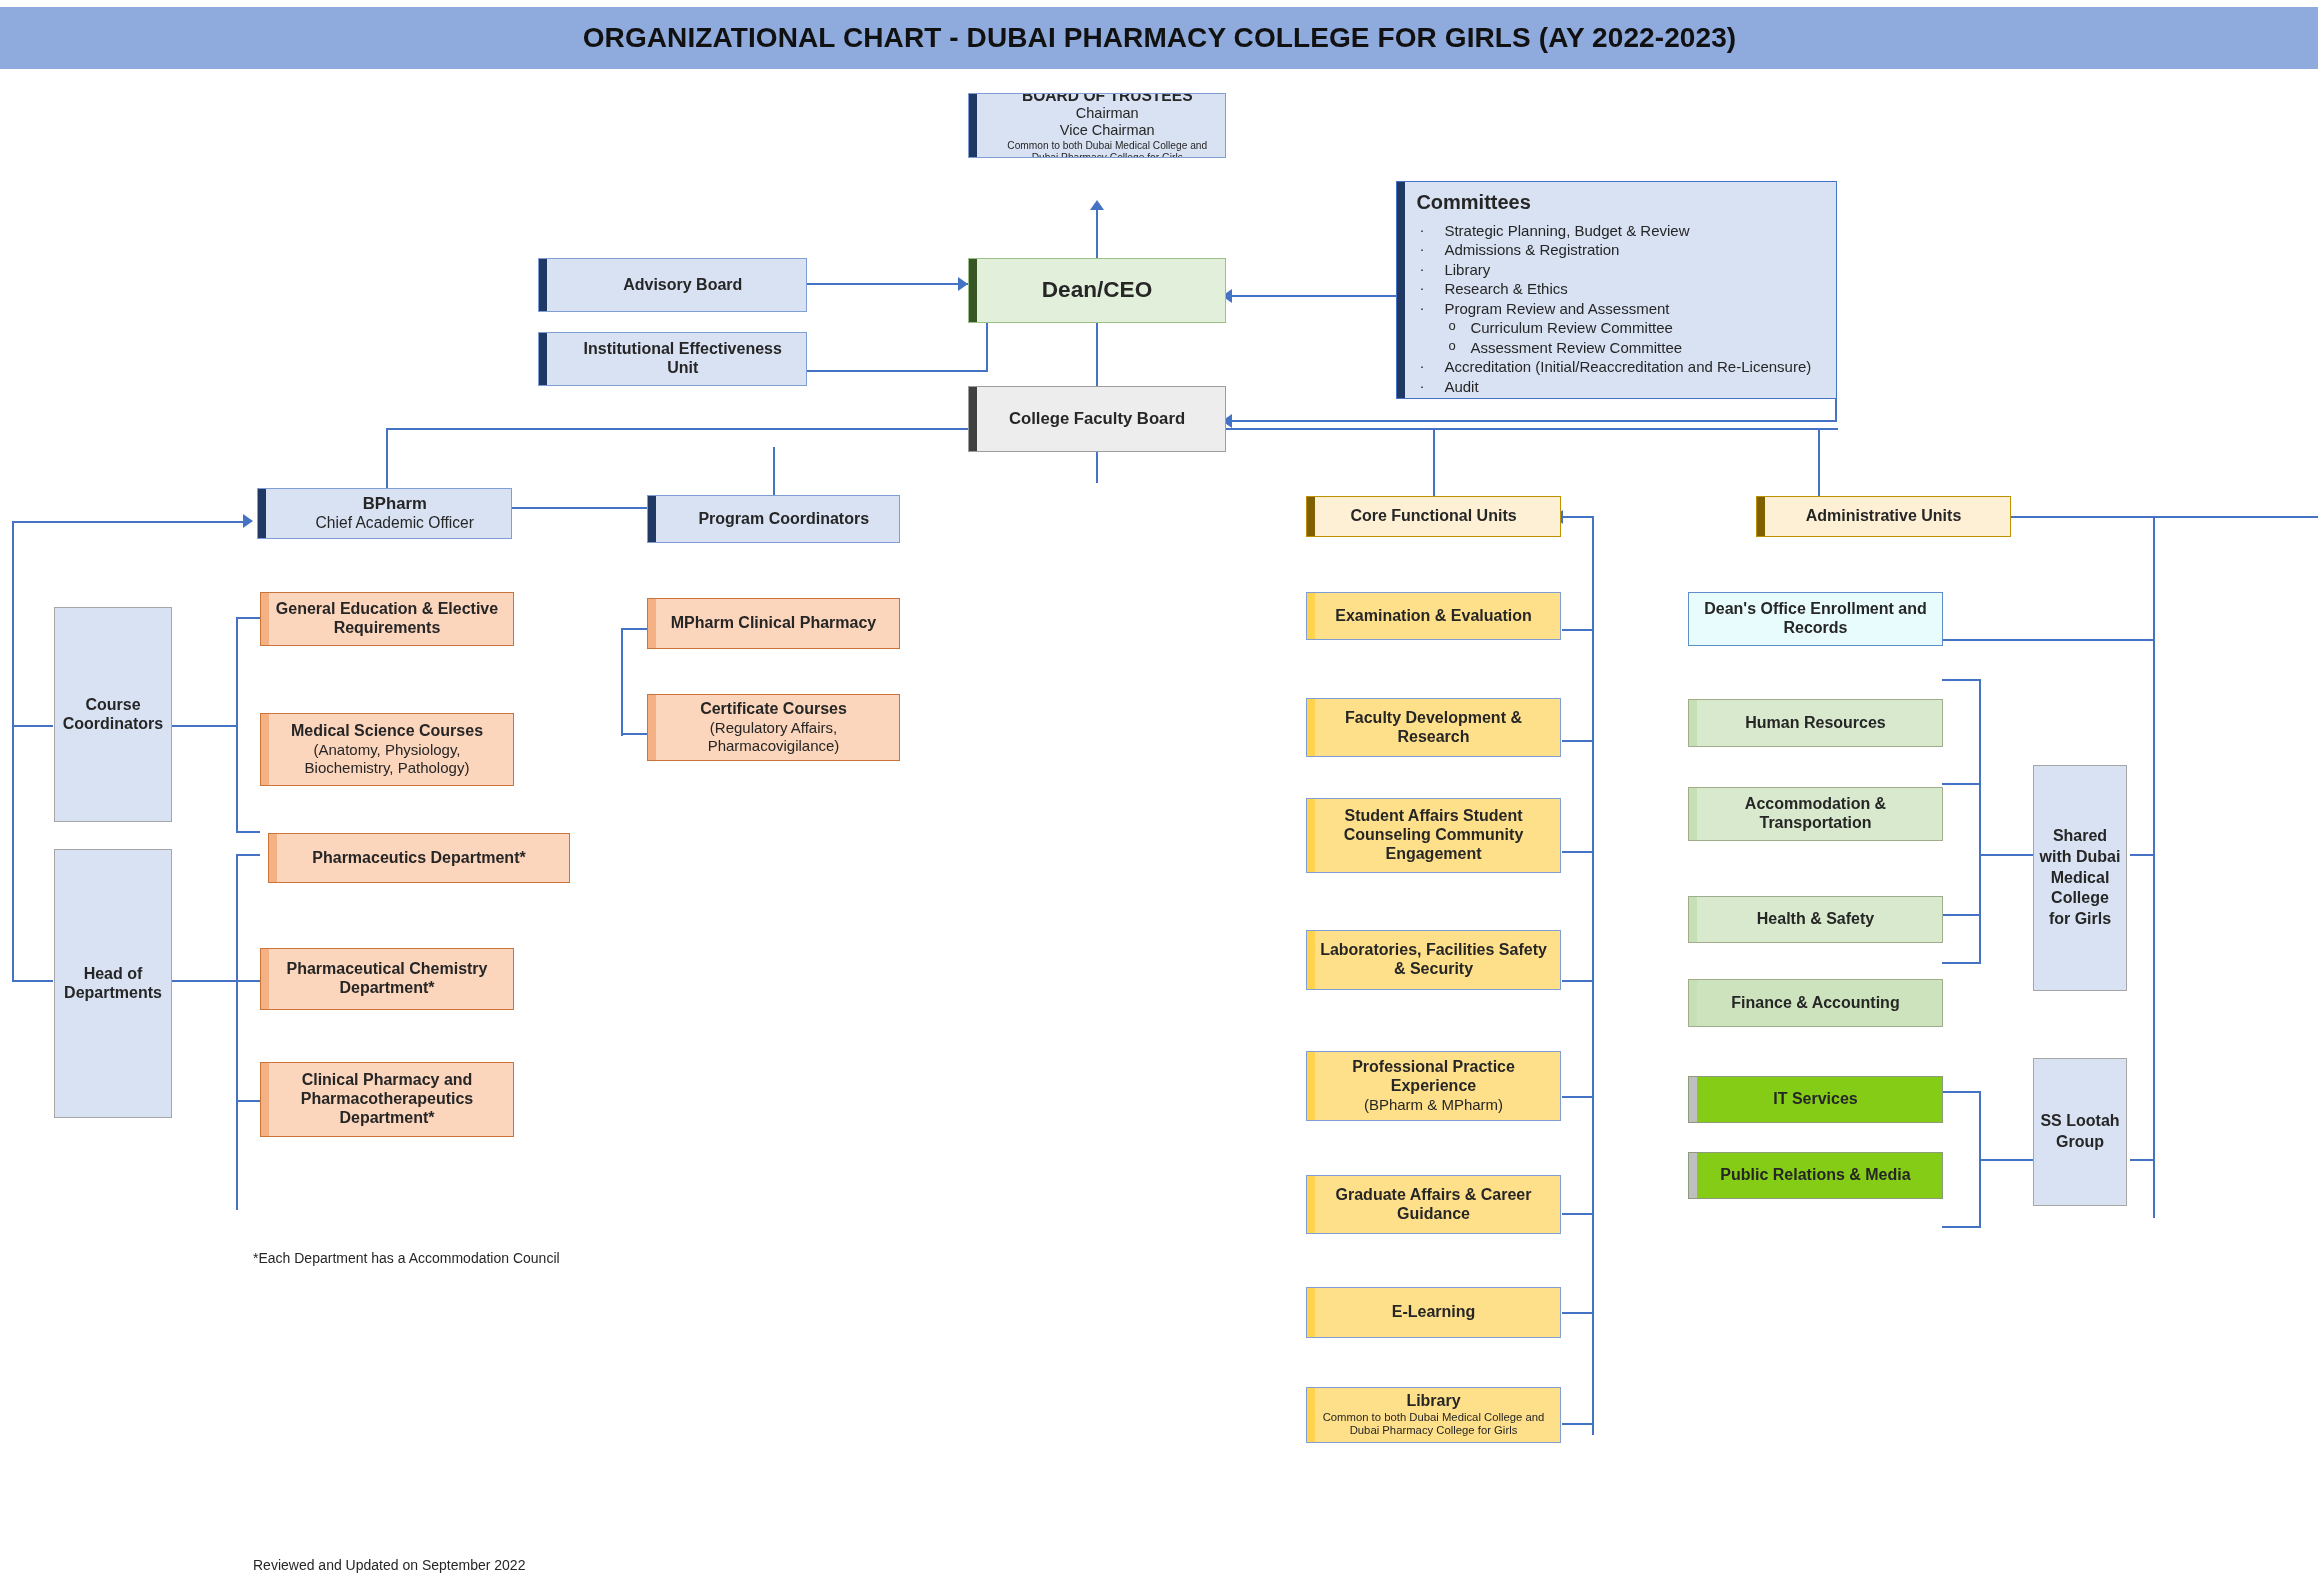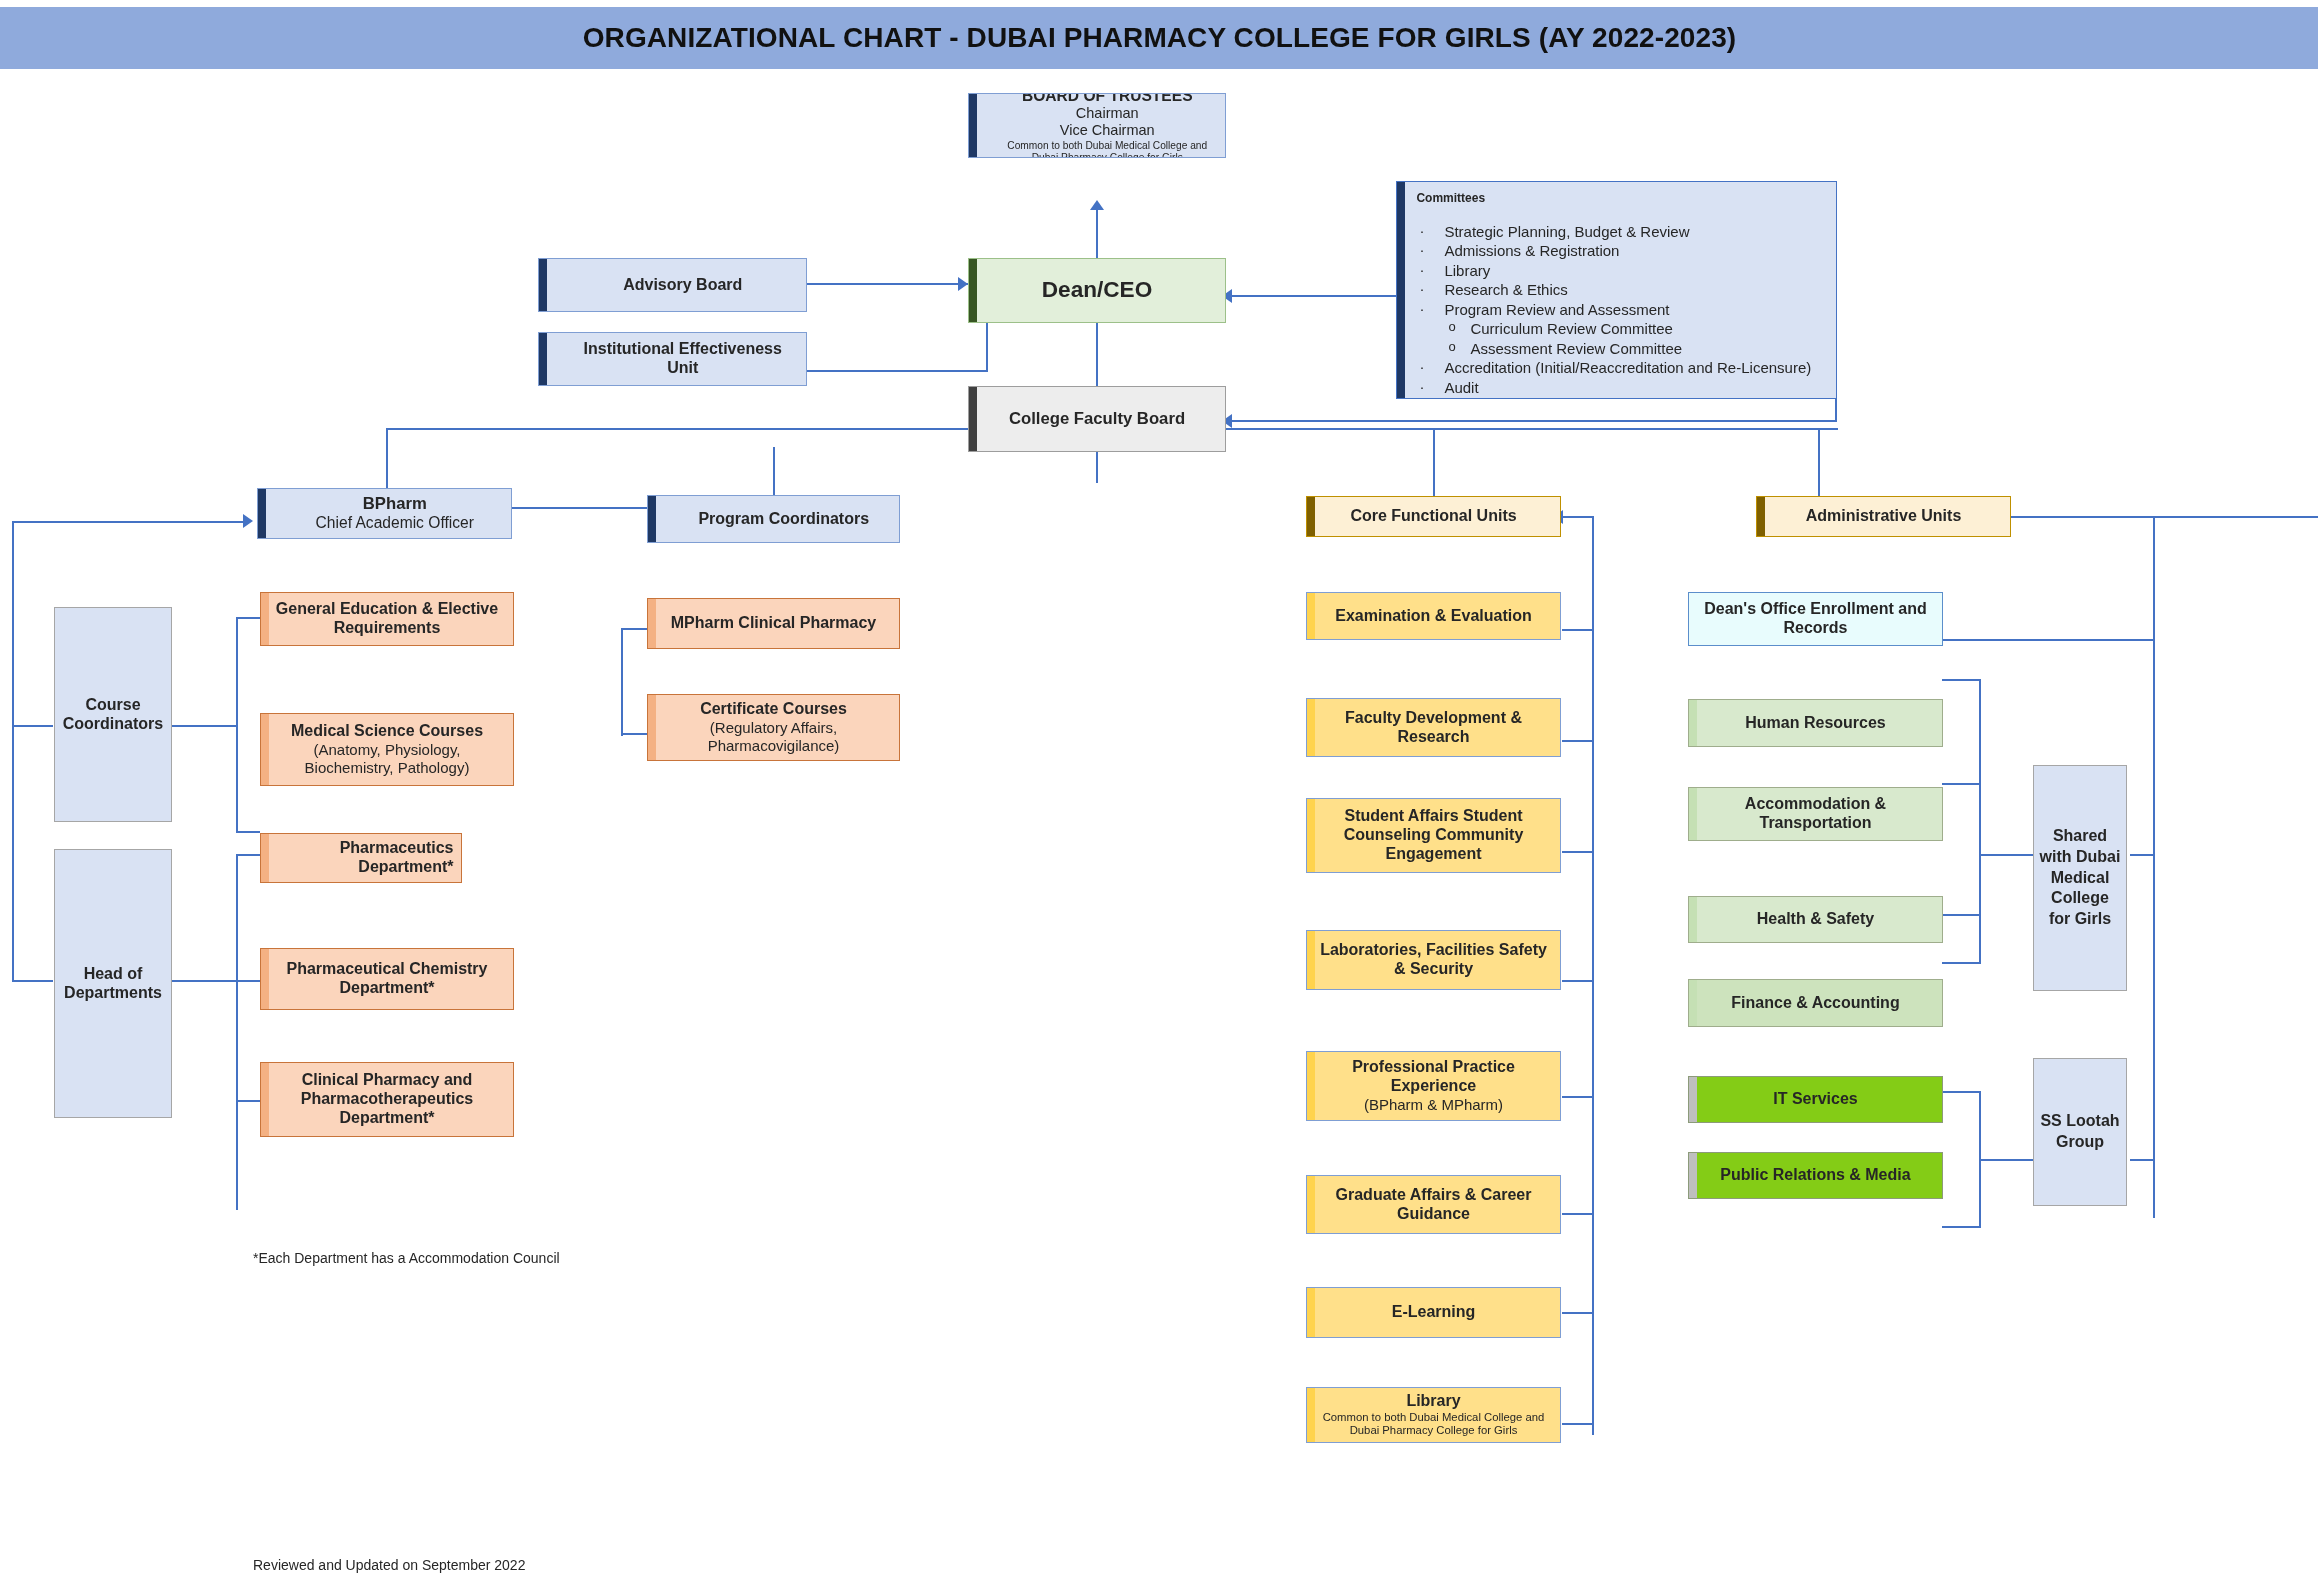--- a/index.html
+++ b/index.html
@@ -95,23 +95,23 @@
     color: #262626;
   }
   .committees::before {
     content: "";
     position: absolute;
     left: 0; top: 0; bottom: 0;
     width: 7.5px;
     background: #1f3864;
   }
   .committees .c-head {
-    font-size: 12px;
+    font-size: 20px;
     font-weight: bold;
-    margin-bottom: 17px;
+    margin-bottom: 7px;
   }
   .committees ul { list-style: none; margin: 0; padding: 0; }
   .committees li {
     font-size: 15px;
     line-height: 1.30;
     padding-left: 28px;
     position: relative;
     white-space: nowrap;
   }
   .committees li .bul {
@@ -319,21 +319,21 @@
 
   <div class="node accent accent-peach fill-peach" style="left:260px; top:592px; width:254px; height:54px;">
     <div class="ttl" style="font-size:16px;">General Education &amp; Elective Requirements</div>
   </div>
 
   <div class="node accent accent-peach fill-peach" style="left:260px; top:713px; width:254px; height:73px;justify-content:center;">
     <div class="ttl" style="font-size:16px;">Medical Science Courses</div>
     <div class="sub" style="font-size:15px;">(Anatomy, Physiology, Biochemistry, Pathology)</div>
   </div>
 
-  <div class="node accent accent-peach fill-peach" style="left:260px; top:833px; width:202px; height:50px;text-align:right;">
+  <div class="node accent accent-peach fill-peach" style="left:268px; top:833px; width:302px; height:50px;text-align:right;">
     <div class="ttl" style="font-size:16px;">Pharmaceutics Department*</div>
   </div>
 
   <div class="node accent accent-peach fill-peach" style="left:260px; top:948px; width:254px; height:62px;">
     <div class="ttl" style="font-size:16px;">Pharmaceutical Chemistry Department*</div>
   </div>
 
   <div class="node accent accent-peach fill-peach" style="left:260px; top:1062px; width:254px; height:75px;">
     <div class="ttl" style="font-size:16px;">Clinical Pharmacy and Pharmacotherapeutics Department*</div>
   </div>

